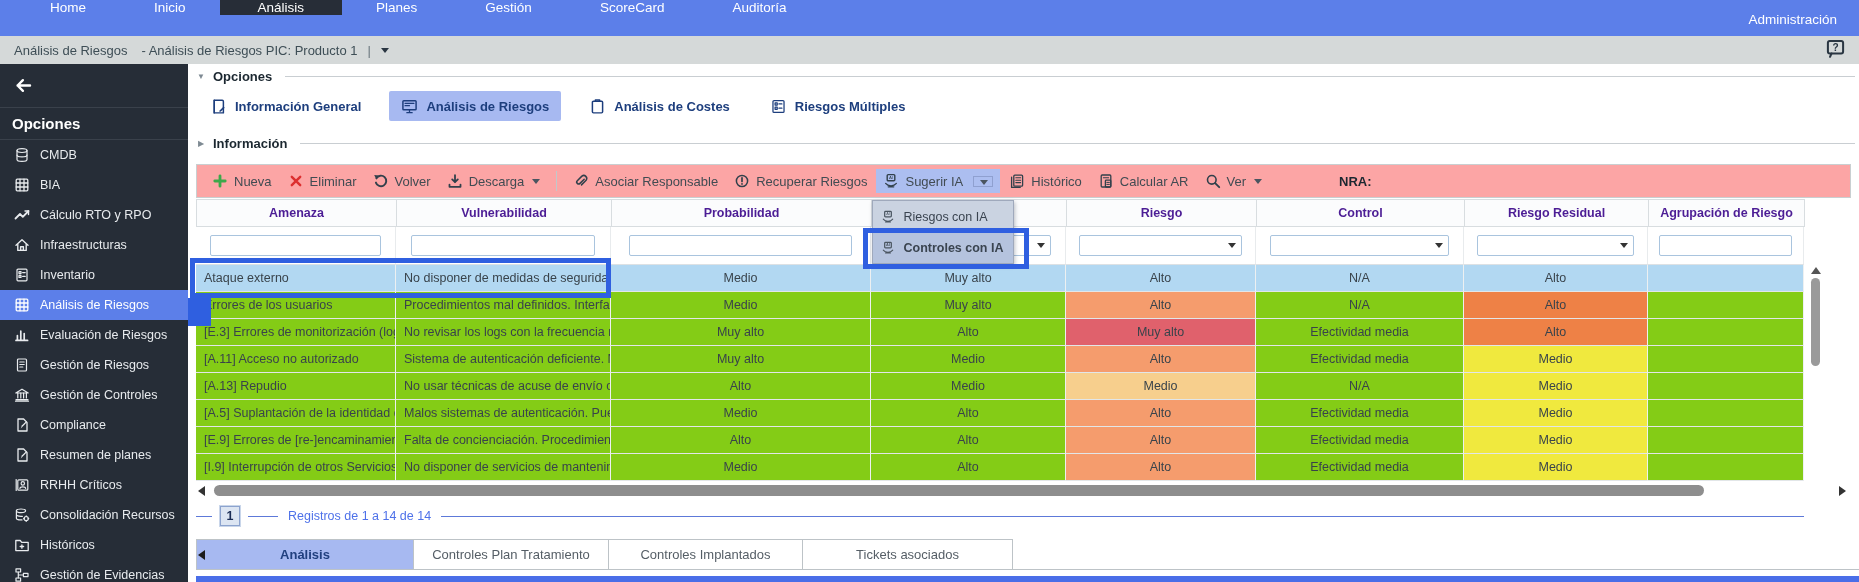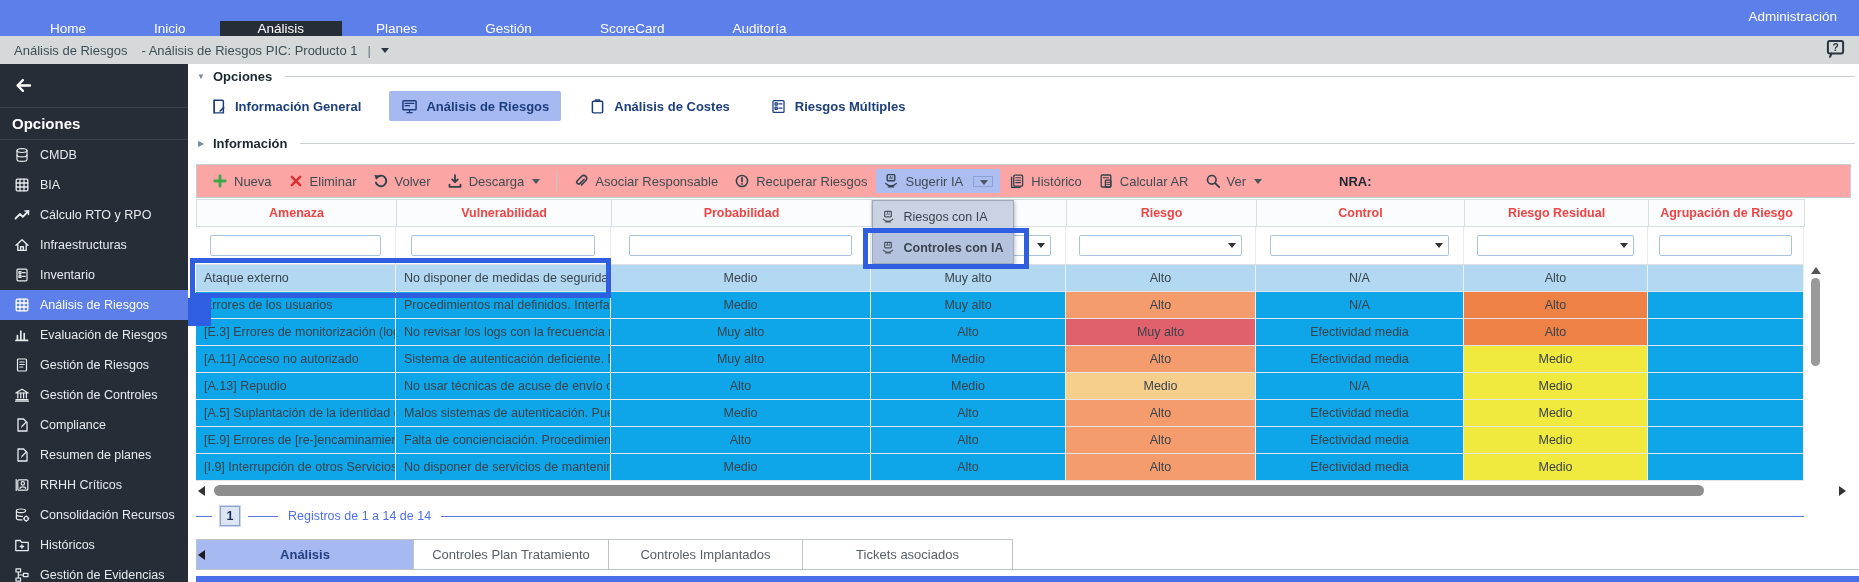--- a/index.html
+++ b/index.html
@@ -1,21 +1,21 @@
 <!DOCTYPE html>
 <html><head>
 <meta charset="utf-8">
 <style>
   * { margin:0; padding:0; box-sizing:border-box; }
   html,body { width:1859px; height:582px; overflow:hidden; background:#fff;
     font-family:"Liberation Sans","DejaVu Sans",sans-serif; }
   body { position:relative; font-size:13px; color:#39434B; }
 
   
-  .topnav { height:36px; background:#5C7FE9; display:flex; align-items:flex-end; color:#fff;
+  .topnav { height:36px; background:#5C7FE9; display:flex; align-items:flex-start; color:#fff;
     padding-left:16px; font-size:13.5px; }
   .nav-item { display:flex; align-items:center; padding:0 34px; cursor:pointer; }
   .nav-item.active { background:#272D37; padding:0 38px; }
   .nav-right { margin-left:auto; display:flex; align-items:center; padding:12px 22px; }
 
   
   .bcbar { height:28px; background:#D5D9D9; display:flex; align-items:center; padding:0 14px;
     color:#3E4E56; font-size:13px; }
   .bc-sep { margin:0 10px; color:#6A767D; }
   .icn { display:inline-flex; align-items:center; justify-content:center; }
@@ -81,32 +81,32 @@
   .ai-item.hl { background:#B5C3DE;font-weight:bold; }
   .ai-item.hl::after { content:""; position:absolute; inset:-4px -16px -6px -10px;
     border:5px solid #2F5FE0; pointer-events:none; }
 
   
   .table-wrap { position:relative; margin-top:1px; width:1608px; }
   .trow { display:flex; }
   .c0{width:200px} .c1{width:215px} .c2{width:260px} .c3{width:195px}
   .c4{width:190px} .c5{width:208px} .c6{width:184px} .c7{width:156px}
   .th { height:28px; display:flex; align-items:center; justify-content:center; font-weight:bold;
-    font-size:12.5px; color:#ef4444; background:#FBFCFD; border:1px solid #D8DDE0; border-left:none;
+    font-size:12.5px; color:#4c1d95; background:#FBFCFD; border:1px solid #D8DDE0; border-left:none;
     overflow:hidden; white-space:nowrap; flex:none; }
   #thead { border-left:1px solid #D8DDE0; }
   .tf { height:38px; display:flex; align-items:center; justify-content:center; background:#fff;
     border-right:1px solid #E8EBED; border-bottom:1px solid #DDE1E4; flex:none; }
   .flt { width:86%; height:21px; border:1px solid #A9C4DE; border-radius:2px; outline:none;
     font-size:12px; padding:0 4px; }
   .fsel { width:86%; height:21px; border:1px solid #A9C4DE; border-radius:2px; background:#fff;
     display:flex; align-items:center; justify-content:flex-end; cursor:pointer; }
   .chev { width:0; height:0; border-left:4px solid transparent; border-right:4px solid transparent;
     border-top:5px solid #333; margin-right:5px; }
-  .tr { display:flex; height:27px; background:#0ea5e9; }
+  .tr { display:flex; height:27px; background:#84cc16; }
   .tr.selected .td { background:#B2D8F2 !important; }
   .td { display:flex; align-items:center; justify-content:center; font-size:12.5px; color:#39434B;
     border-right:1px solid #EDF0F1; border-bottom:1px solid #E2E6E8; overflow:hidden;
     white-space:nowrap; flex:none; }
   .td.left { justify-content:flex-start; padding-left:8px; }
 
   
   .annot-row { position:absolute; left:-6px; top:59px; width:421px; height:40px;
     border:5px solid #2F5FE0; z-index:40; pointer-events:none; }
   .annot-mark { position:absolute; left:-11px; top:99px; width:26px; height:28px;

